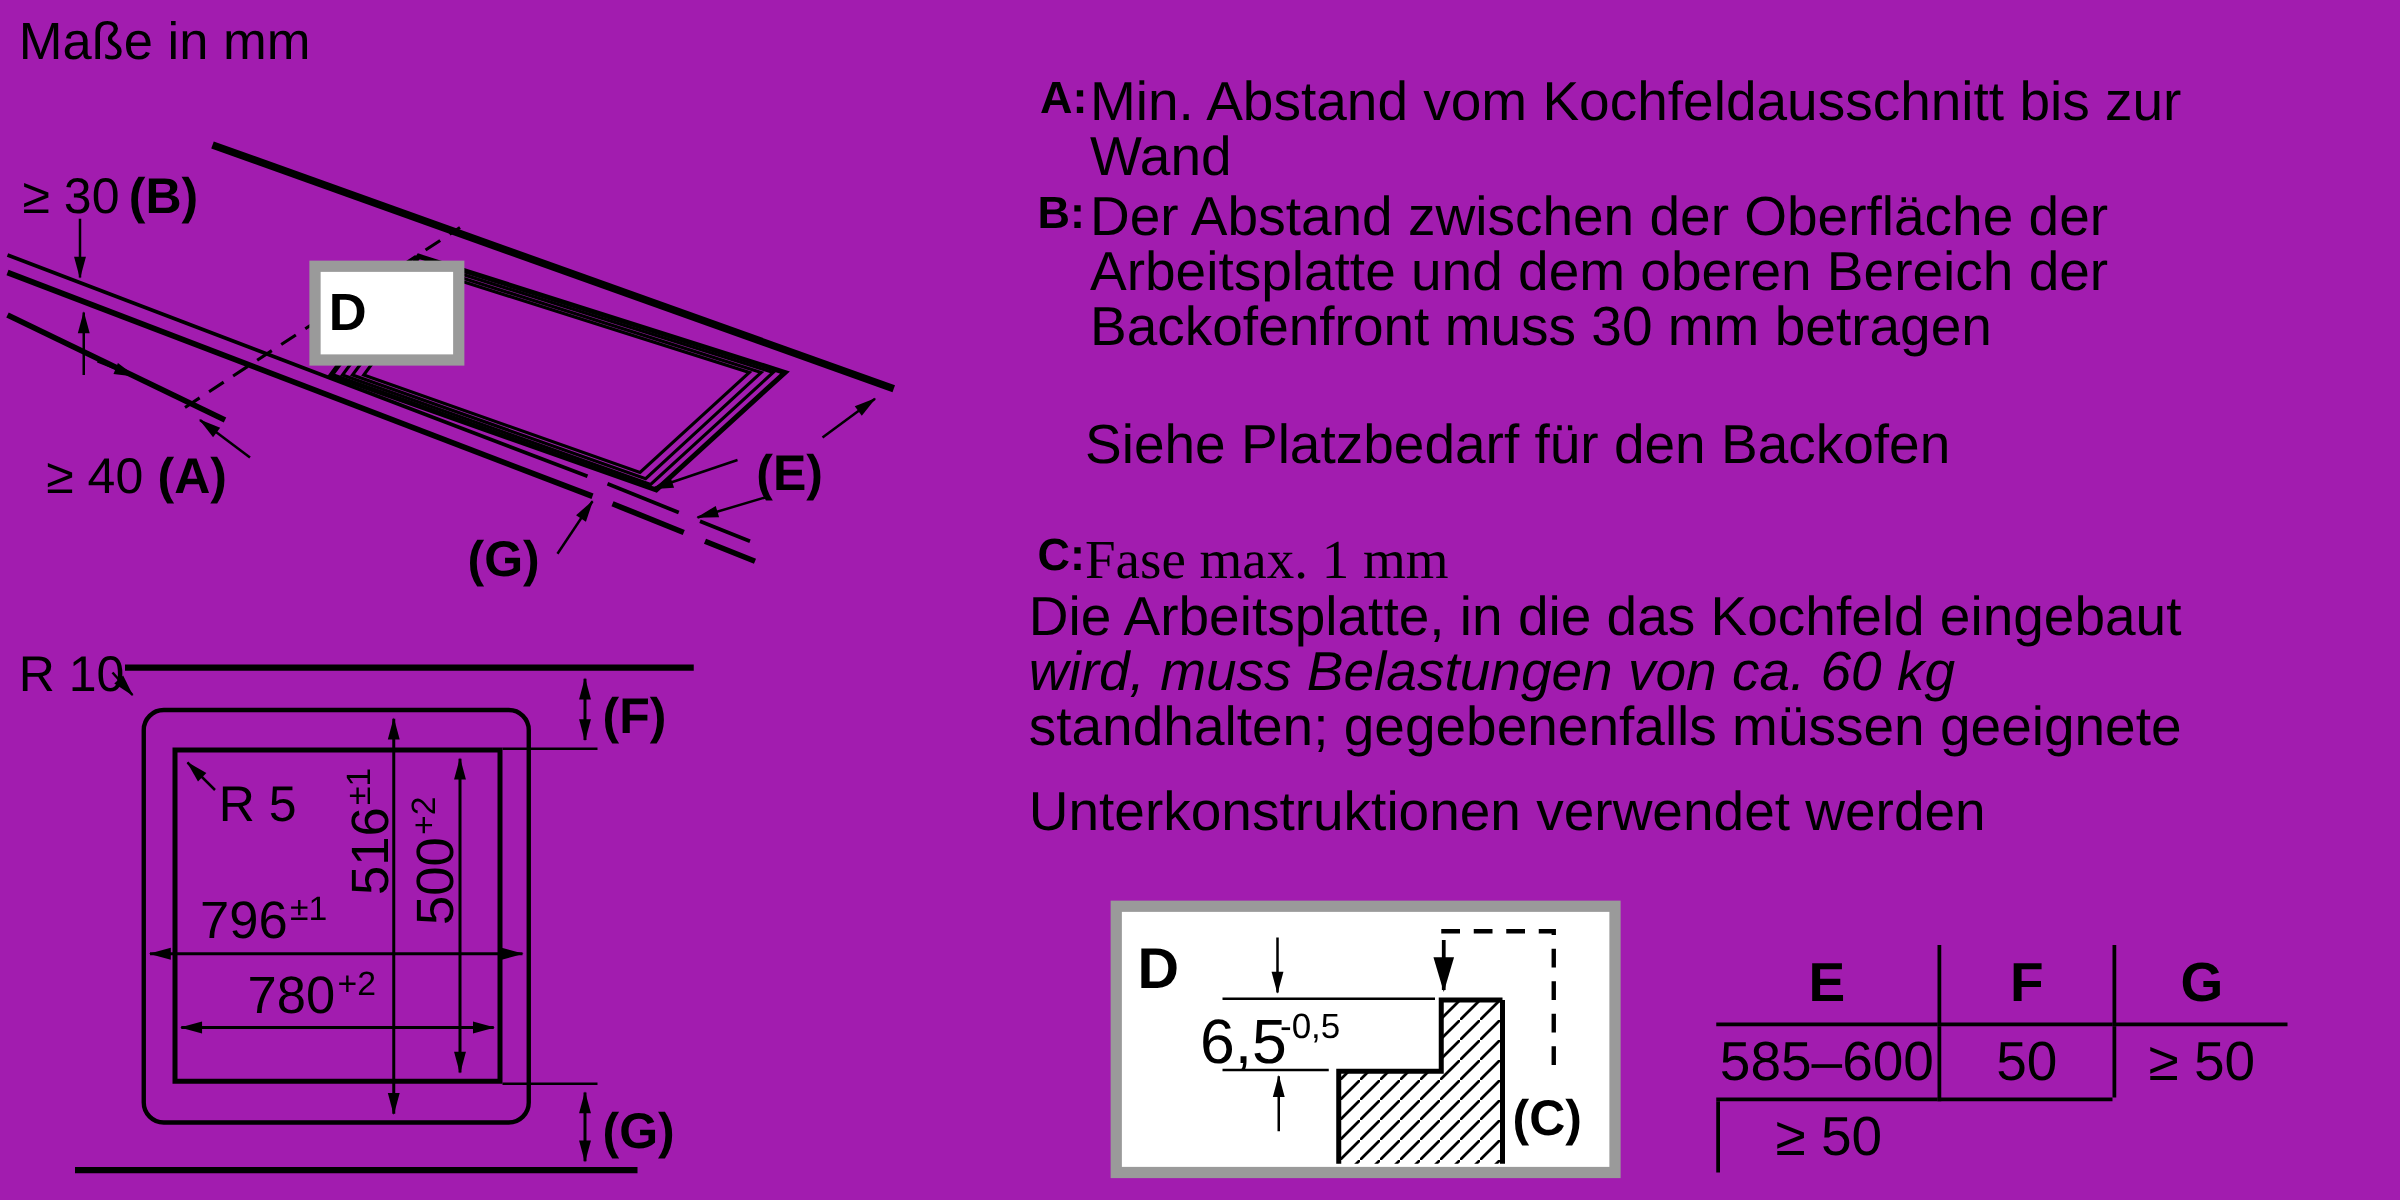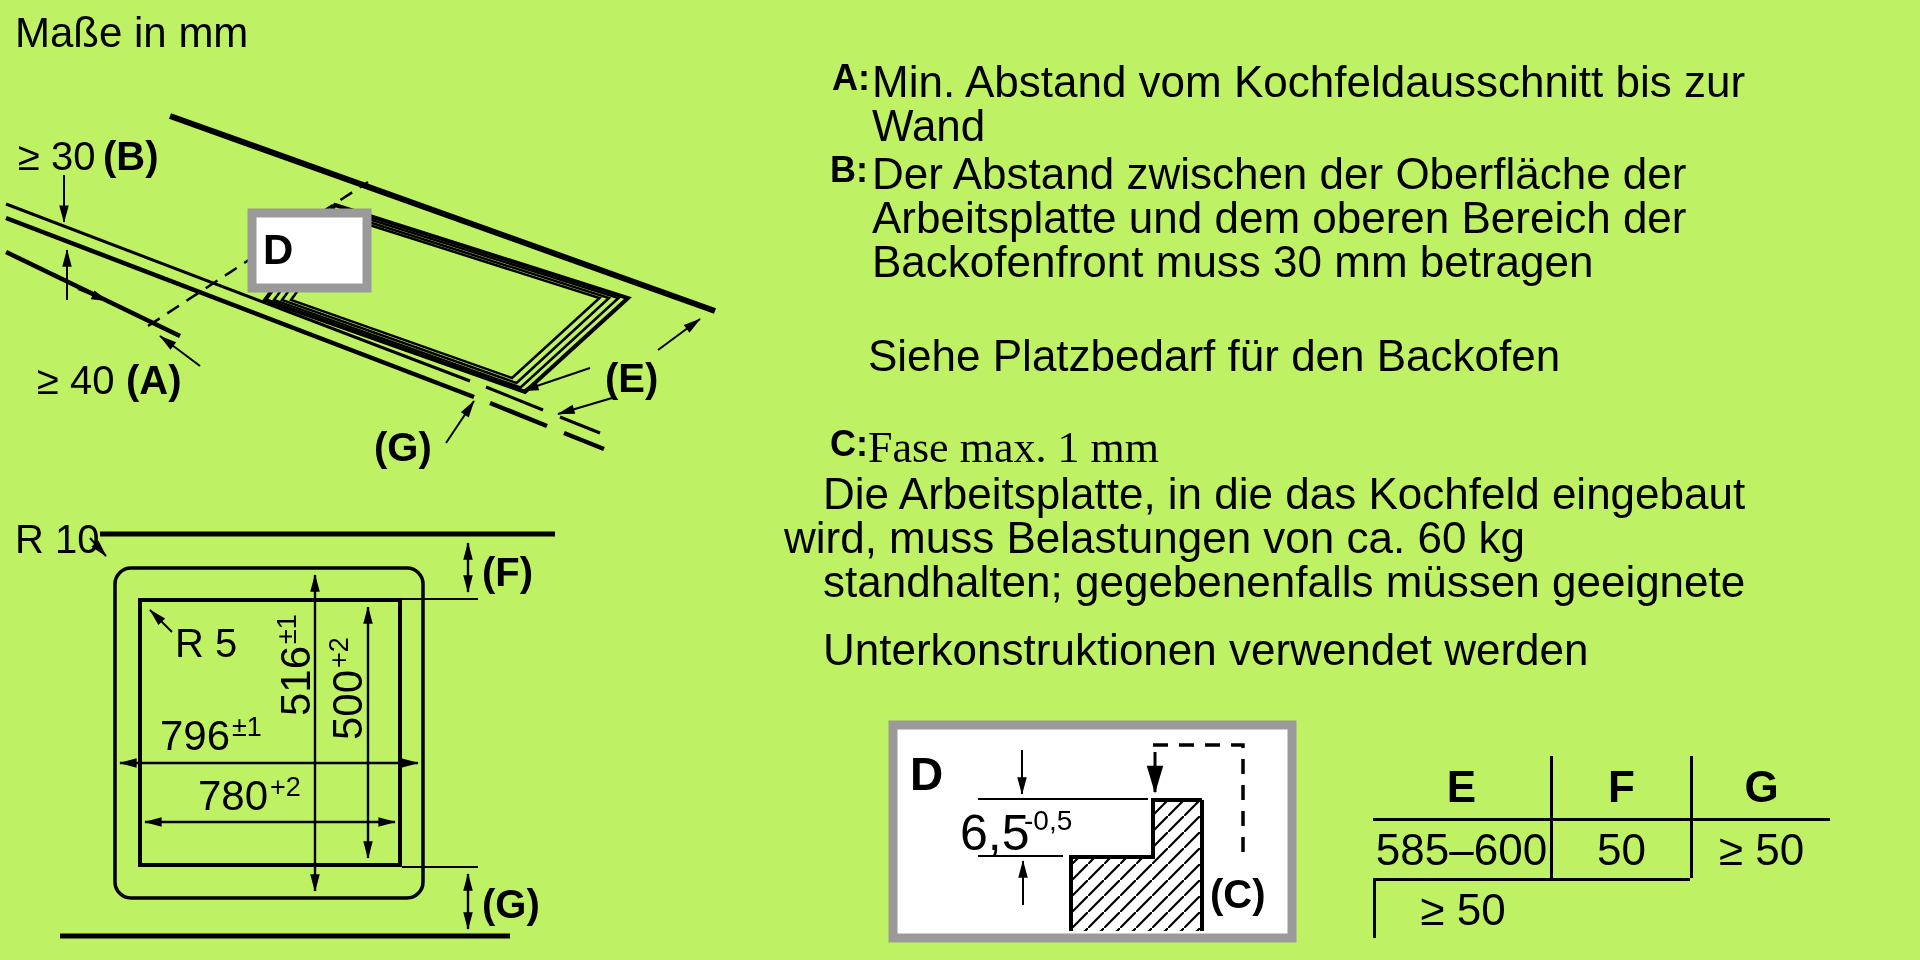--- a/index.html
+++ b/index.html
@@ -1,17 +1,17 @@
 <!DOCTYPE html>
 <html><head>
 <meta charset="utf-8">
 <style>
   html,body{margin:0;padding:0;background:#ffffff;}
   #stage{
-    position:relative;width:1920px;height:960px;background:#bef264;overflow:hidden;
+    position:relative;width:1920px;height:960px;background:#a21caf;overflow:hidden;
     font-family:"Liberation Sans", sans-serif;color:#000;
   }
   svg{position:absolute;left:0;top:0;}
   svg text{font-family:"Liberation Sans", sans-serif;fill:#000;}
   .t40{font-size:40px;}
   .t42{font-size:42px;}
   .t27{font-size:27px;}
   .b{font-weight:bold;}
   .abs{position:absolute;line-height:1.1;white-space:nowrap;}
   .legend-line{font-size:44px;}
@@ -171,21 +171,21 @@
     <div class="abs legend-label" style="left:830px;top:150px;">B:</div>
     <div class="abs legend-line" style="left:872px;top:150px;">Der Abstand zwischen der Oberfläche der</div>
     <div class="abs legend-line" style="left:872px;top:194px;text-align:right;">Arbeitsplatte und dem oberen Bereich der</div>
     <div class="abs legend-line" style="left:872px;top:238px;">Backofenfront muss 30 mm betragen</div>
 
     <div class="abs legend-line" style="left:868px;top:332px;">Siehe Platzbedarf für den Backofen</div>
 
     <div class="abs legend-label" style="left:830px;top:424px;">C:</div>
     <div class="abs legend-line" style="left:868px;top:424px;font-family:Liberation Serif, serif;">Fase max. 1 mm</div>
     <div class="abs legend-line" style="left:823px;top:470px;">Die Arbeitsplatte, in die das Kochfeld eingebaut</div>
-    <div class="abs legend-line" style="left:784px;top:514px;">wird, muss Belastungen von ca. 60 kg</div>
+    <div class="abs legend-line" style="left:823px;top:514px;font-style:italic;">wird, muss Belastungen von ca. 60 kg</div>
     <div class="abs legend-line" style="left:823px;top:558px;">standhalten; gegebenenfalls müssen geeignete</div>
     <div class="abs legend-line" style="left:823px;top:602px;margin-top:24px;">Unterkonstruktionen verwendet werden</div>
   </div>
 
   <div id="spec-table">
     <div class="cell hdr bb">E</div>
     <div class="cell hdr bb vl">F</div>
     <div class="cell hdr bb vl">G</div>
 
     <div class="cell bb">585–600</div>

